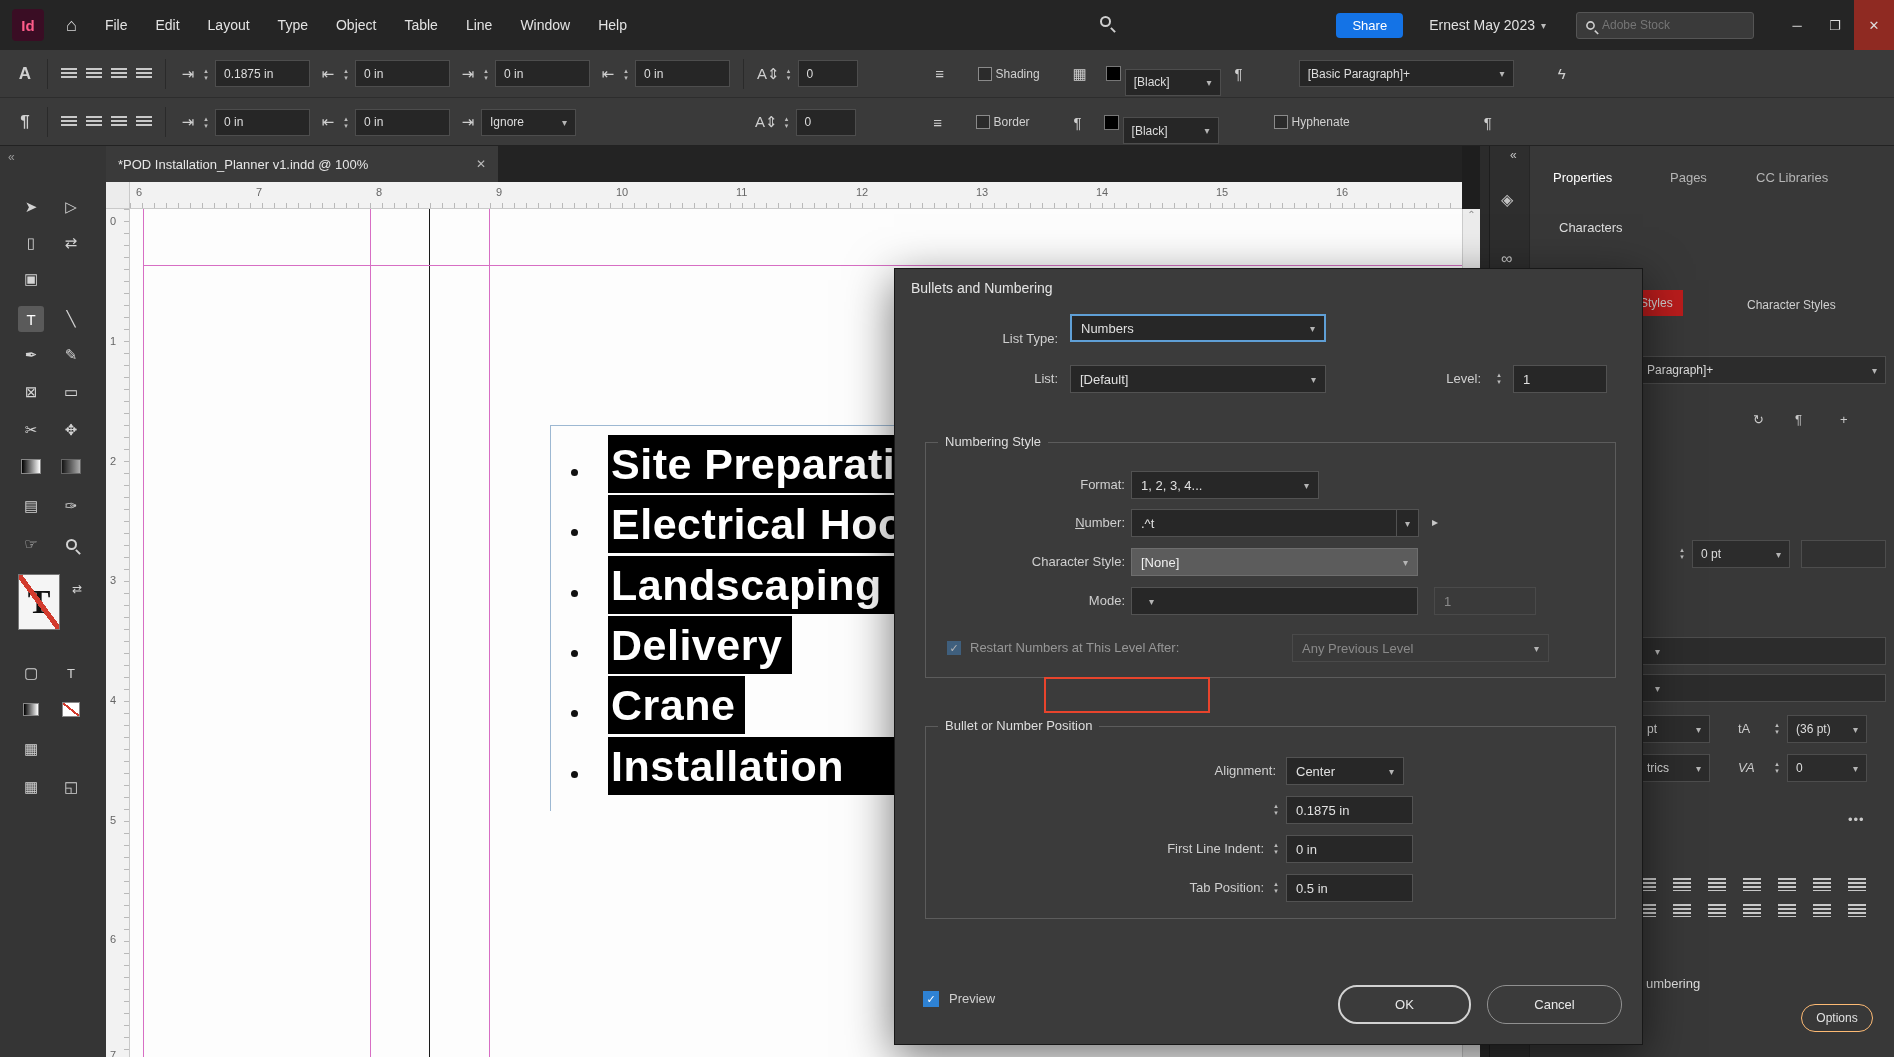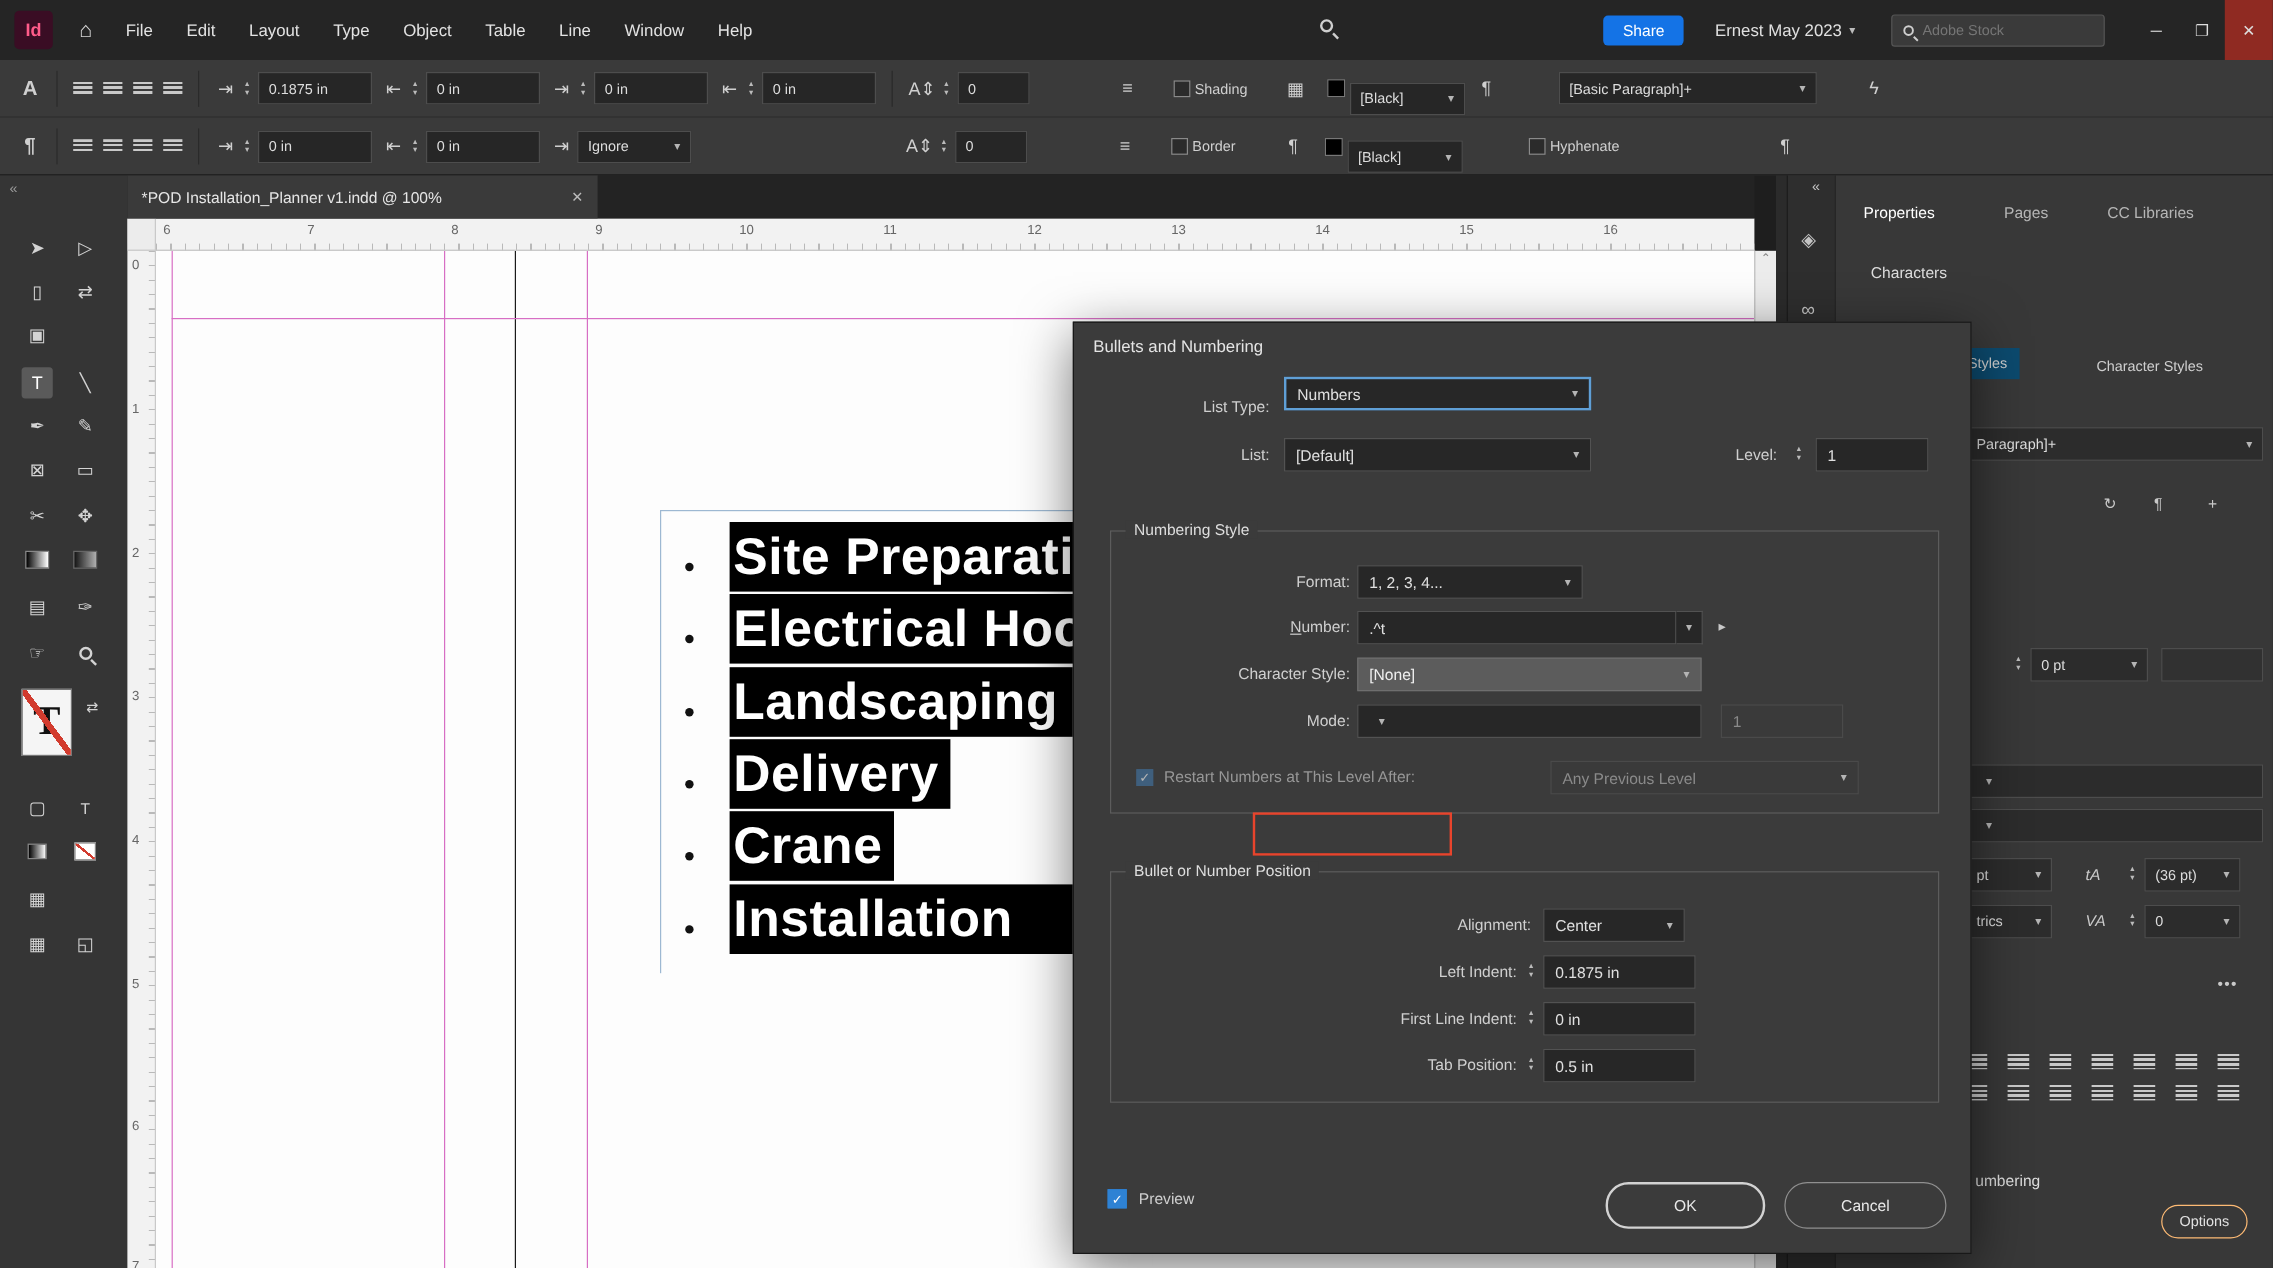--- a/index.html
+++ b/index.html
@@ -112,21 +112,21 @@
   
   #rightpanel{position:absolute;left:1489px;top:146px;width:405px;height:911px;background:#383838;
     border-left:1px solid #1d1d1d;z-index:16;}
   #panel-strip{position:absolute;left:0;top:0;width:40px;height:911px;background:#2e2e2e;
     border-right:1px solid #262626;}
   .pstrip-icon{position:absolute;color:#c4c4c4;font-size:16px;}
   .ptab{position:absolute;top:24px;font-size:13px;color:#b5b5b5;}
   .ptab.active{color:#fff;}
   .panel-label{position:absolute;font-size:13px;color:#ddd;}
   .styletab{position:absolute;top:152px;font-size:12px;color:#cfcfcf;}
-  .styletab.active{background:#0c4a6e;padding:6px 10px;top:144px;}
+  .styletab.active{background:#b91c1c;padding:6px 10px;top:144px;}
   .pfield{position:absolute;background:#2c2c2c;border:1px solid #4d4d4d;color:#ddd;display:flex;
     align-items:center;padding:0 8px;font-size:12px;height:28px;white-space:nowrap;overflow:hidden;}
   .pfield.disabled{background:#313131;color:#7c7c7c;}
   .picon{position:absolute;color:#c9c9c9;font-size:13px;}
   .align-grid-icon{position:absolute;width:18px;height:13px;
     background:repeating-linear-gradient(#c9c9c9 0 2px,transparent 2px 4px);}
   .options-btn{position:absolute;border:1px solid #fdba74;border-radius:14px;color:#e2e2e2;
     font-size:12px;display:flex;align-items:center;justify-content:center;}
 
   
@@ -415,21 +415,21 @@
     <span class="picon" style="left:350px;top:266px">+</span>
 
     <span class="dnudge" style="left:186px;top:400px"></span>
     <div class="pfield dd" style="left:202px;top:394px;width:98px">0 pt</div>
     <div class="pfield disabled" style="left:311px;top:394px;width:85px"></div>
 
     <div class="pfield dd" style="left:148px;top:491px;width:248px"></div>
     <div class="pfield dd" style="left:148px;top:528px;width:248px"></div>
 
     <div class="pfield dd" style="left:148px;top:569px;width:72px">pt</div>
-    <span class="picon" style="left:248px;top:575px;font-style:italic">tA</span>
+    <span class="picon" style="left:248px;top:575px;">tA</span>
     <span class="dnudge" style="left:281px;top:575px"></span>
     <div class="pfield dd" style="left:297px;top:569px;width:80px">(36 pt)</div>
 
     <div class="pfield dd" style="left:148px;top:608px;width:72px">trics</div>
     <span class="picon" style="left:248px;top:614px;font-style:italic">VA</span>
     <span class="dnudge" style="left:281px;top:614px"></span>
     <div class="pfield dd" style="left:297px;top:608px;width:80px">0</div>
 
     <span class="picon" style="left:358px;top:666px;letter-spacing:1px">•••</span>
 
@@ -488,21 +488,20 @@
       <span class="dlabel dim-label" style="left:44px;top:191px;width:315px;text-align:left">Restart Numbers at This Level After:</span>
       <div class="dfield dd disabled" style="left:366px;top:191px;width:257px">Any Previous Level</div>
     </div>
 
     <div class="group" style="left:30px;top:457px;width:691px;height:193px">
       <span class="group-label">Bullet or Number Position</span>
 
       <span class="dlabel" style="left:0;top:30px;width:350px">Alignment:</span>
       <div class="dfield dd" style="left:360px;top:30px;width:118px">Center</div>
 
-      <span class="dlabel" style="left:0;top:69px;width:338px">Left Indent:</span>
       <span class="dnudge" style="left:344px;top:75px"></span>
       <div class="dfield" style="left:360px;top:69px;width:127px">0.1875 in</div>
 
       <span class="dlabel" style="left:0;top:108px;width:338px">First Line Indent:</span>
       <span class="dnudge" style="left:344px;top:114px"></span>
       <div class="dfield" style="left:360px;top:108px;width:127px">0 in</div>
 
       <span class="dlabel" style="left:0;top:147px;width:338px">Tab Position:</span>
       <span class="dnudge" style="left:344px;top:153px"></span>
       <div class="dfield" style="left:360px;top:147px;width:127px">0.5 in</div>

